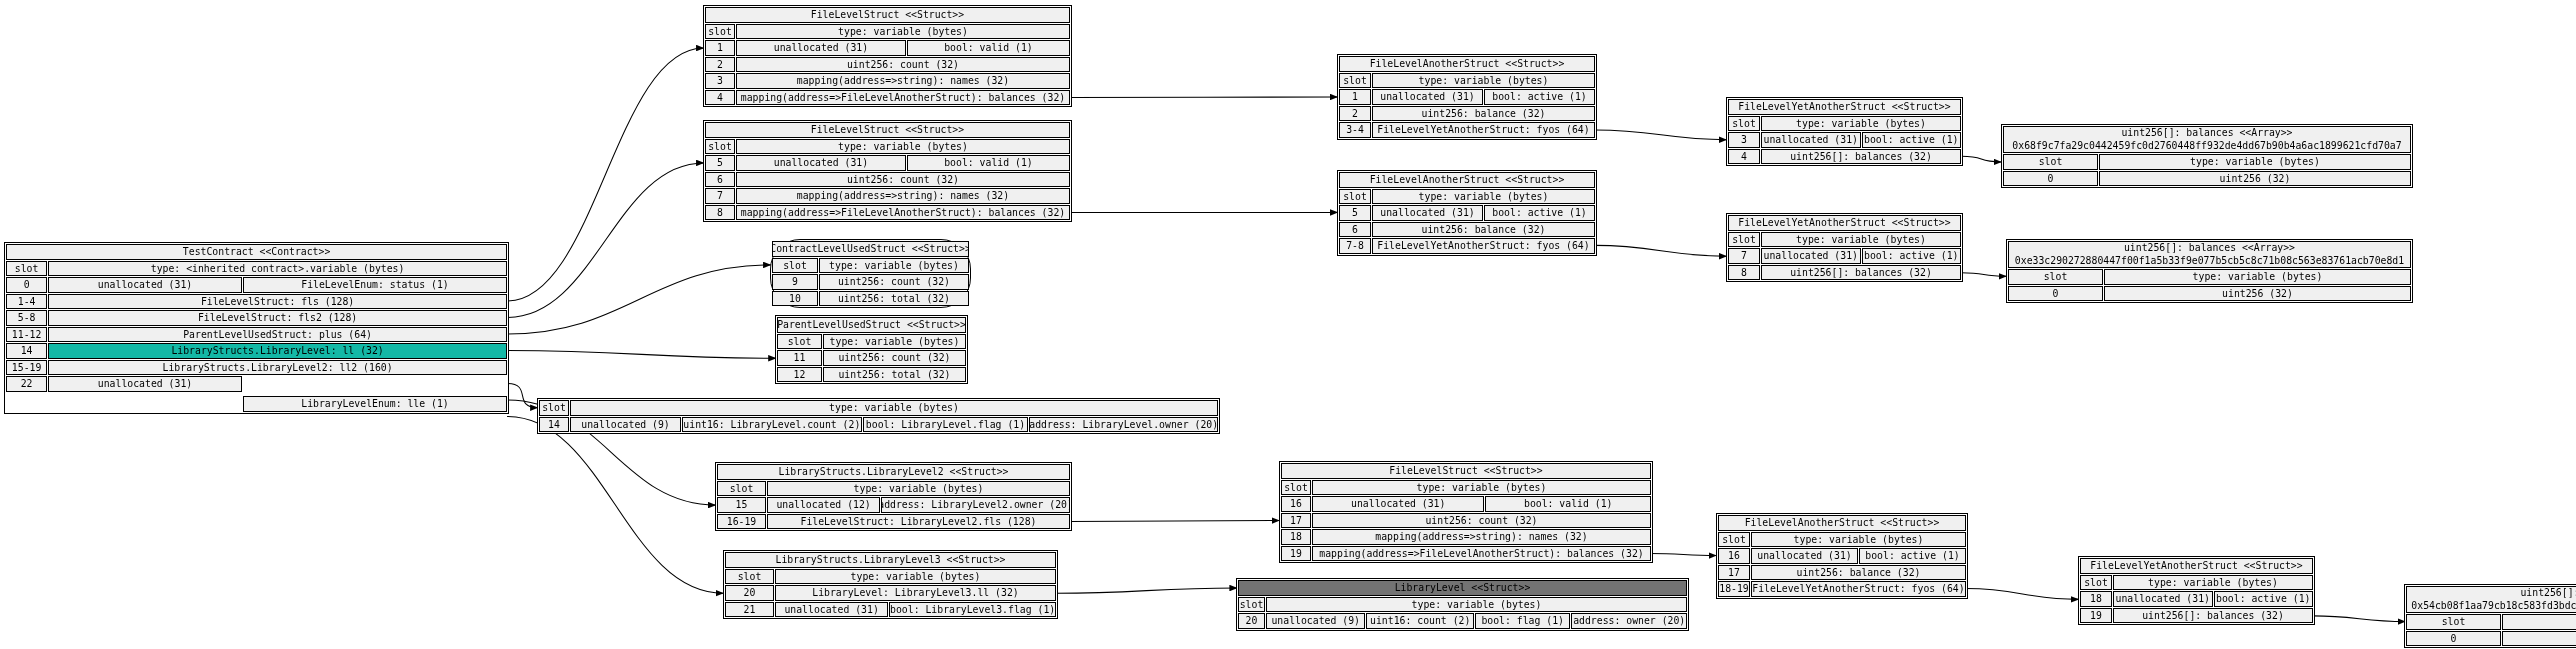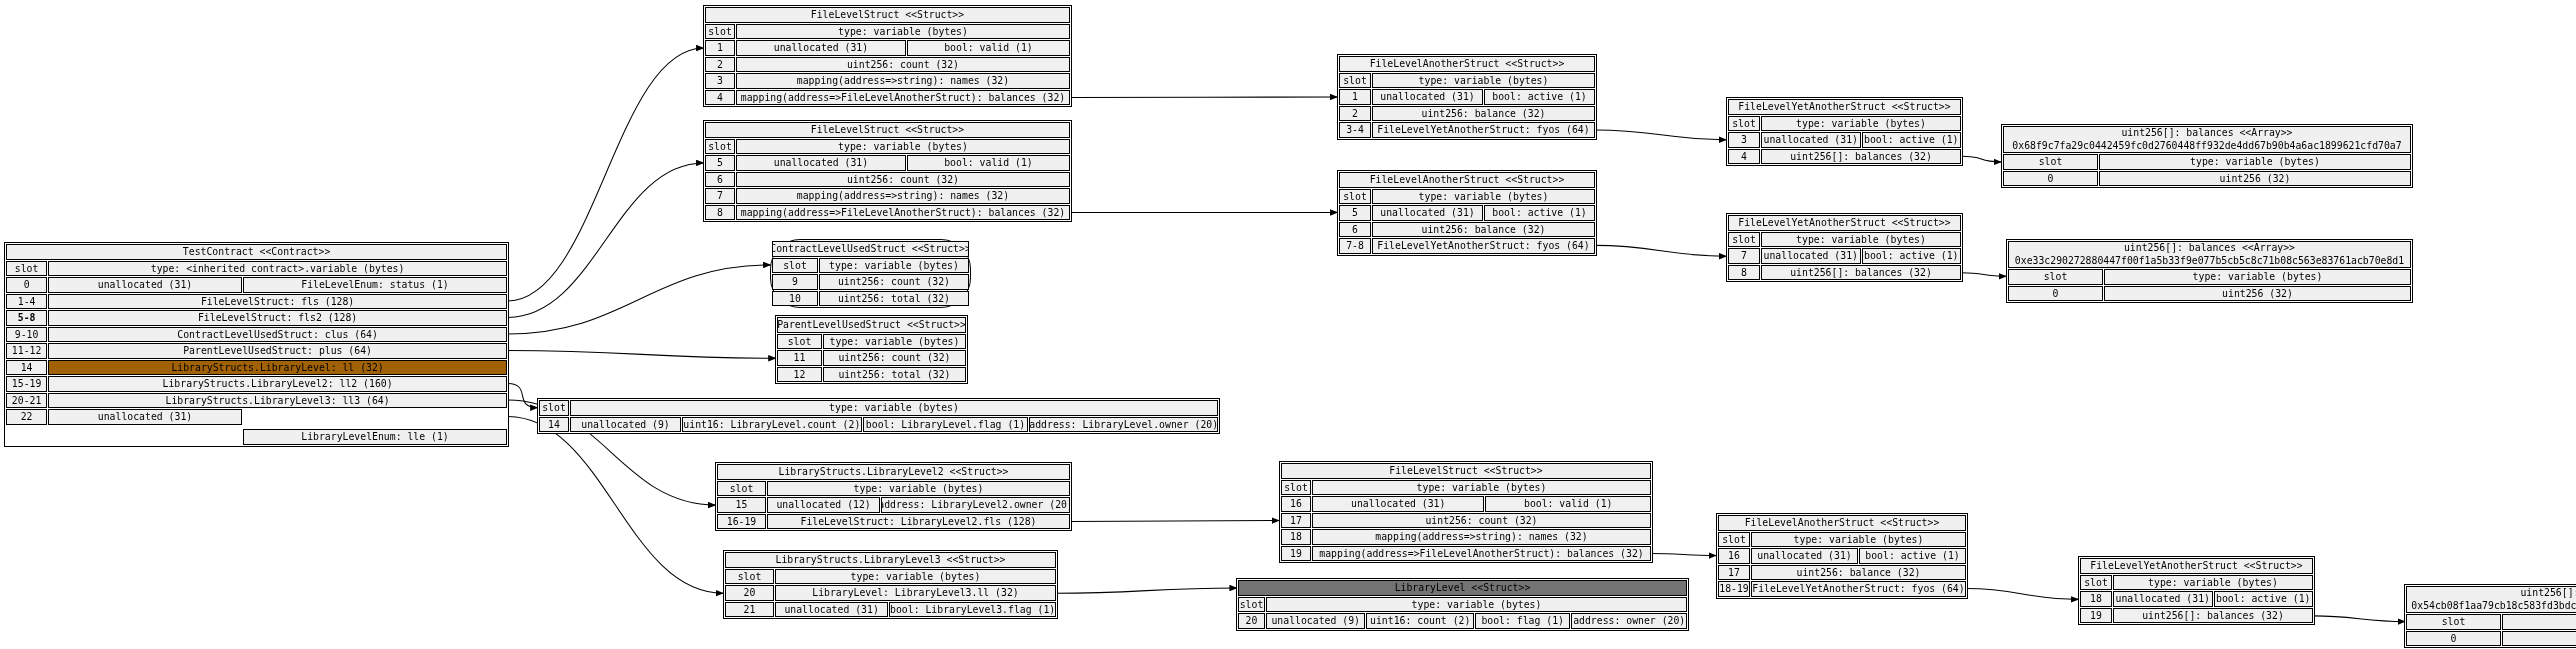--- a/index.html
+++ b/index.html
@@ -105,42 +105,34 @@
       <div class="trow data-row">
         <div class="cell slot-cell" style="background: rgb(240, 240, 240); flex: 0 0 41px;">0</div>
         <div class="cell var-cell" style="background: rgb(240, 240, 240); flex-grow: 24; flex-basis: 0px;">unallocated (31)</div>
         <div class="cell var-cell" style="background: rgb(240, 240, 240); flex-grow: 33; flex-basis: 0px;">FileLevelEnum: status (1)</div>
       </div>
       <div class="trow data-row">
         <div class="cell slot-cell" style="background: rgb(240, 240, 240); flex: 0 0 41px;">1-4</div>
         <div class="cell var-cell" style="background: rgb(240, 240, 240); flex-grow: 34; flex-basis: 0px;">FileLevelStruct: fls (128)</div>
       </div>
       <div class="trow data-row">
-        <div class="cell slot-cell" style="background: rgb(240, 240, 240); flex: 0 0 41px; font-weight: bold;">5-8</div>
+        <div class="cell slot-cell" style="background: rgb(240, 240, 240); flex: 0 0 41px;">5-8</div>
         <div class="cell var-cell" style="background: rgb(240, 240, 240); flex-grow: 35; flex-basis: 0px;">FileLevelStruct: fls2 (128)</div>
-      </div>
-      <div class="trow data-row">
-        <div class="cell slot-cell" style="background: rgb(240, 240, 240); flex: 0 0 41px;">9-10</div>
-        <div class="cell var-cell" style="background: rgb(240, 240, 240); flex-grow: 42; flex-basis: 0px;">ContractLevelUsedStruct: clus (64)</div>
       </div>
       <div class="trow data-row">
         <div class="cell slot-cell" style="background: rgb(240, 240, 240); flex: 0 0 41px;">11-12</div>
         <div class="cell var-cell" style="background: rgb(240, 240, 240); flex-grow: 40; flex-basis: 0px;">ParentLevelUsedStruct: plus (64)</div>
       </div>
       <div class="trow data-row">
         <div class="cell slot-cell" style="background: rgb(240, 240, 240); flex: 0 0 41px;">14</div>
-        <div class="cell var-cell" style="background: #a16207; flex-grow: 44; flex-basis: 0px;">LibraryStructs.LibraryLevel: ll (32)</div>
+        <div class="cell var-cell" style="background: #14b8a6; flex-grow: 44; flex-basis: 0px;">LibraryStructs.LibraryLevel: ll (32)</div>
       </div>
       <div class="trow data-row">
         <div class="cell slot-cell" style="background: rgb(240, 240, 240); flex: 0 0 41px;">15-19</div>
         <div class="cell var-cell" style="background: rgb(240, 240, 240); flex-grow: 47; flex-basis: 0px;">LibraryStructs.LibraryLevel2: ll2 (160)</div>
-      </div>
-      <div class="trow data-row">
-        <div class="cell slot-cell" style="background: rgb(240, 240, 240); flex: 0 0 41px;">20-21</div>
-        <div class="cell var-cell" style="background: rgb(240, 240, 240); flex-grow: 46; flex-basis: 0px;">LibraryStructs.LibraryLevel3: ll3 (64)</div>
       </div>
       <div class="trow data-row">
         <div class="cell slot-cell" style="background: rgb(240, 240, 240); flex: 0 0 41px;">22</div>
         <div class="cell var-cell" style="background: rgb(240, 240, 240); flex-grow: 24; flex-basis: 0px;">unallocated (31)</div>
         <div class="cell var-cell" style="background: rgb(240, 240, 240); flex-grow: 33; flex-basis: 0px; margin-top: 20px;">LibraryLevelEnum: lle (1)</div>
       </div>
     </div>
     <div class="node" id="tbl-fls1" style="left: 703px; top: 5.2px; width: 369px;">
       <div class="trow title-row">
         <div class="cell title-cell" style="background: rgb(240, 240, 240);">

